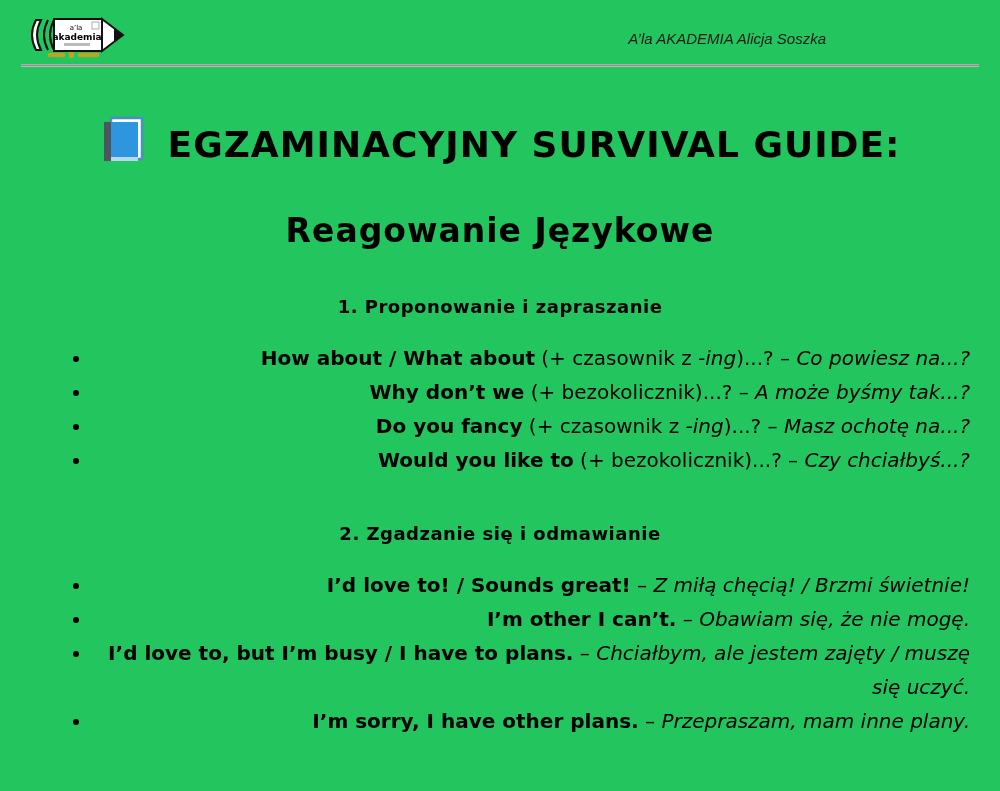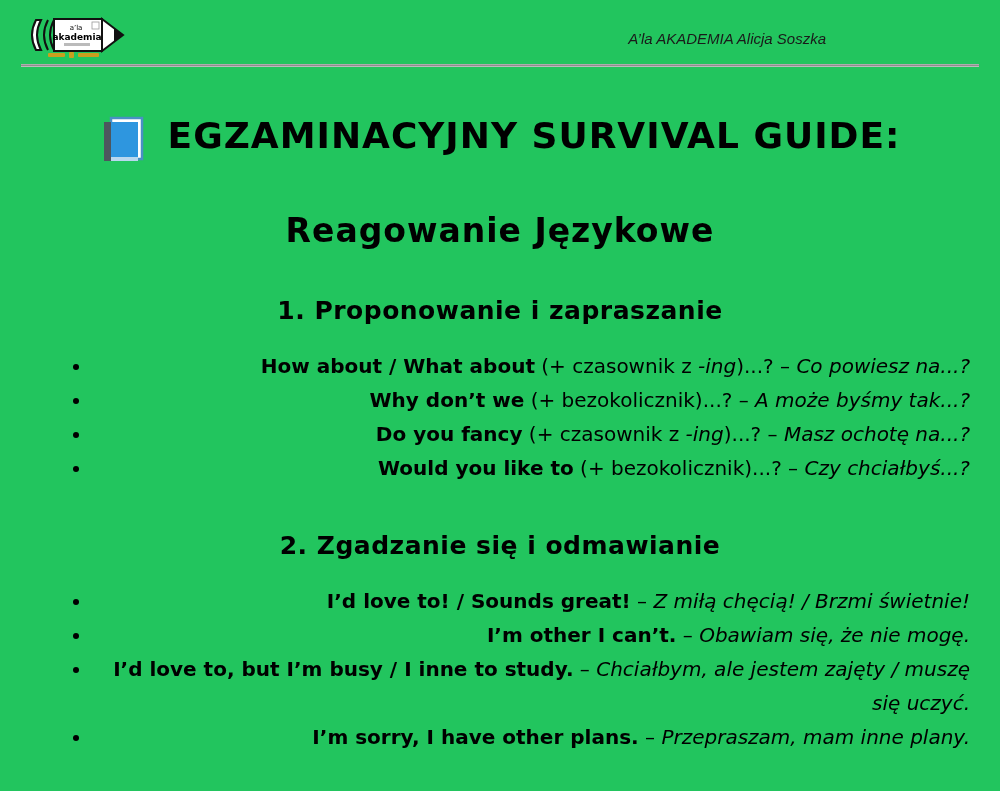--- a/index.html
+++ b/index.html
@@ -20,32 +20,32 @@
     font-family:"Liberation Sans", sans-serif;
     font-style:italic; font-size:15px; color:#1a1a1a;
   }
   .rule {
     margin:4px 21px 0 21px; height:3px;
     background:linear-gradient(#c4c4c4, #878787 45%, #d2d2d2);
   }
   
   .title-row {
     margin-top:48px;
-    display:flex; align-items:flex-start; justify-content:center; gap:22px;
+    display:flex; align-items:flex-end; justify-content:center; gap:22px;
   }
   .title-text {
     font-size:36px; font-weight:bold; letter-spacing:1px; white-space:nowrap;
   }
   .subtitle {
     margin-top:46px; text-align:center;
     font-size:33px; font-weight:bold; letter-spacing:1px;
   }
   .section-heading {
     margin-top:46px; text-align:center;
-    font-size:25px; font-weight:bold; letter-spacing:0.5px;
+    font-size:18px; font-weight:bold; letter-spacing:0.5px;
   }
   
   ul.phrases {
     margin:24px 0 0 0;
     padding:0 30px 0 92px;
     list-style:disc;
   }
   ul.phrases li {
     font-size:20px;
     line-height:34px;
@@ -109,17 +109,17 @@
       <li><span class="seg-b">How about / What about</span><span class="seg-r"> (+ czasownik z </span><span class="seg-i">-ing</span><span class="seg-r">)...? – </span><span class="seg-i">Co powiesz na...?</span></li>
       <li><span class="seg-b">Why don’t we</span><span class="seg-r"> (+ bezokolicznik)...? – </span><span class="seg-i">A może byśmy tak...?</span></li>
       <li><span class="seg-b">Do you fancy</span><span class="seg-r"> (+ czasownik z </span><span class="seg-i">-ing</span><span class="seg-r">)...? – </span><span class="seg-i">Masz ochotę na...?</span></li>
       <li><span class="seg-b">Would you like to</span><span class="seg-r"> (+ bezokolicznik)...? – </span><span class="seg-i">Czy chciałbyś...?</span></li>
     </ul>
 
   <div class="section-heading">2. Zgadzanie się i odmawianie</div>
   <ul class="phrases">
       <li><span class="seg-b">I’d love to! / Sounds great!</span><span class="seg-r"> – </span><span class="seg-i">Z miłą chęcią! / Brzmi świetnie!</span></li>
       <li><span class="seg-b">I’m other I can’t.</span><span class="seg-r"> – </span><span class="seg-i">Obawiam się, że nie mogę.</span></li>
-      <li><span class="seg-b">I’d love to, but I’m busy / I inne to study.</span><span class="seg-r"> – </span><span class="seg-i">Chciałbym, ale jestem zajęty / muszę się uczyć.</span></li>
+      <li><span class="seg-b">I’d love to, but I’m busy / I have to plans.</span><span class="seg-r"> – </span><span class="seg-i">Chciałbym, ale jestem zajęty / muszę się uczyć.</span></li>
       <li><span class="seg-b">I’m sorry, I have other plans.</span><span class="seg-r"> – </span><span class="seg-i">Przepraszam, mam inne plany.</span></li>
     </ul>
 
 </div>
 
 </body></html>

